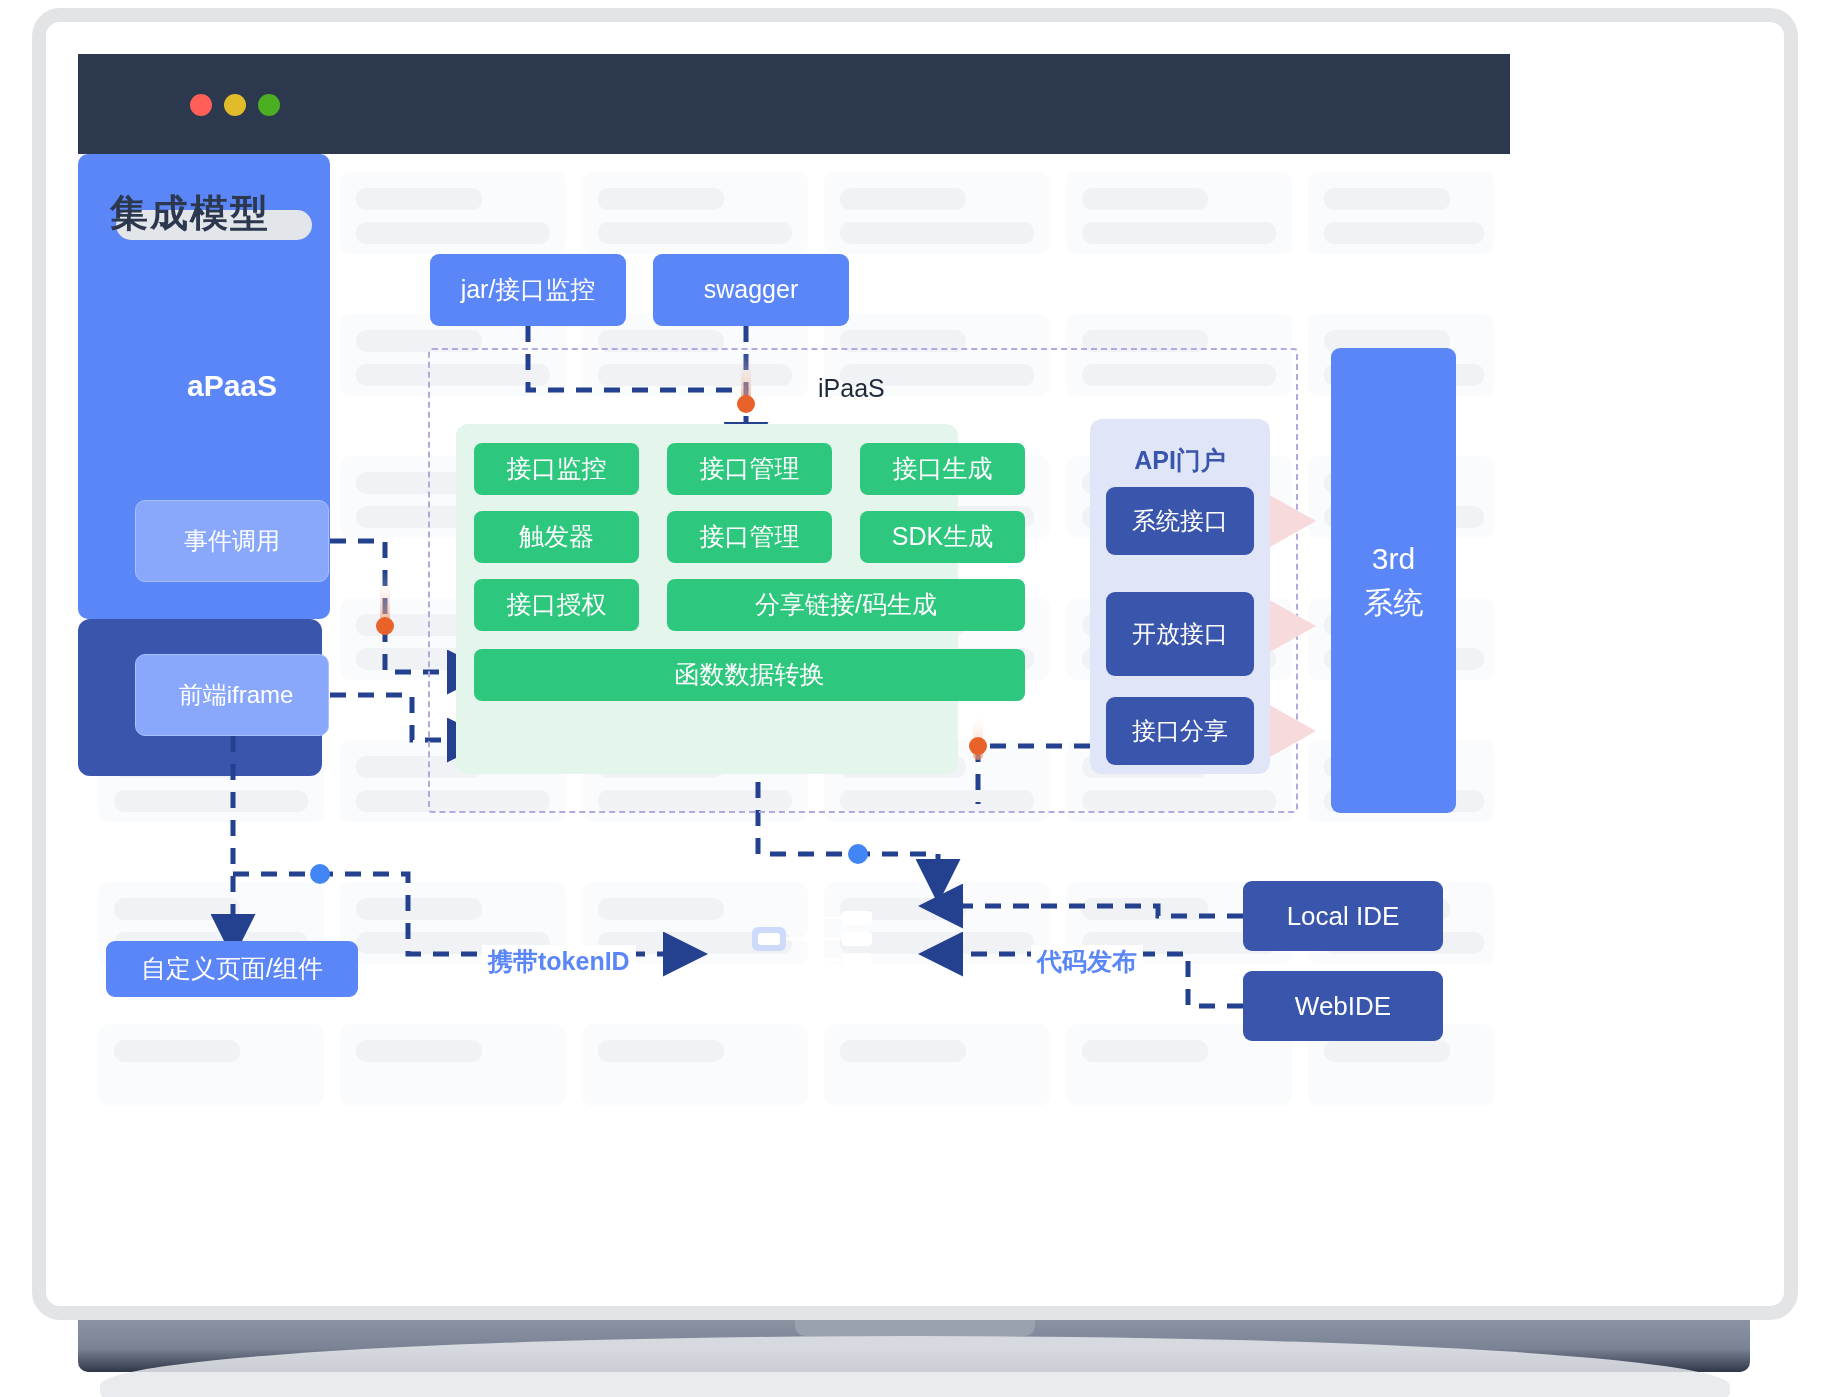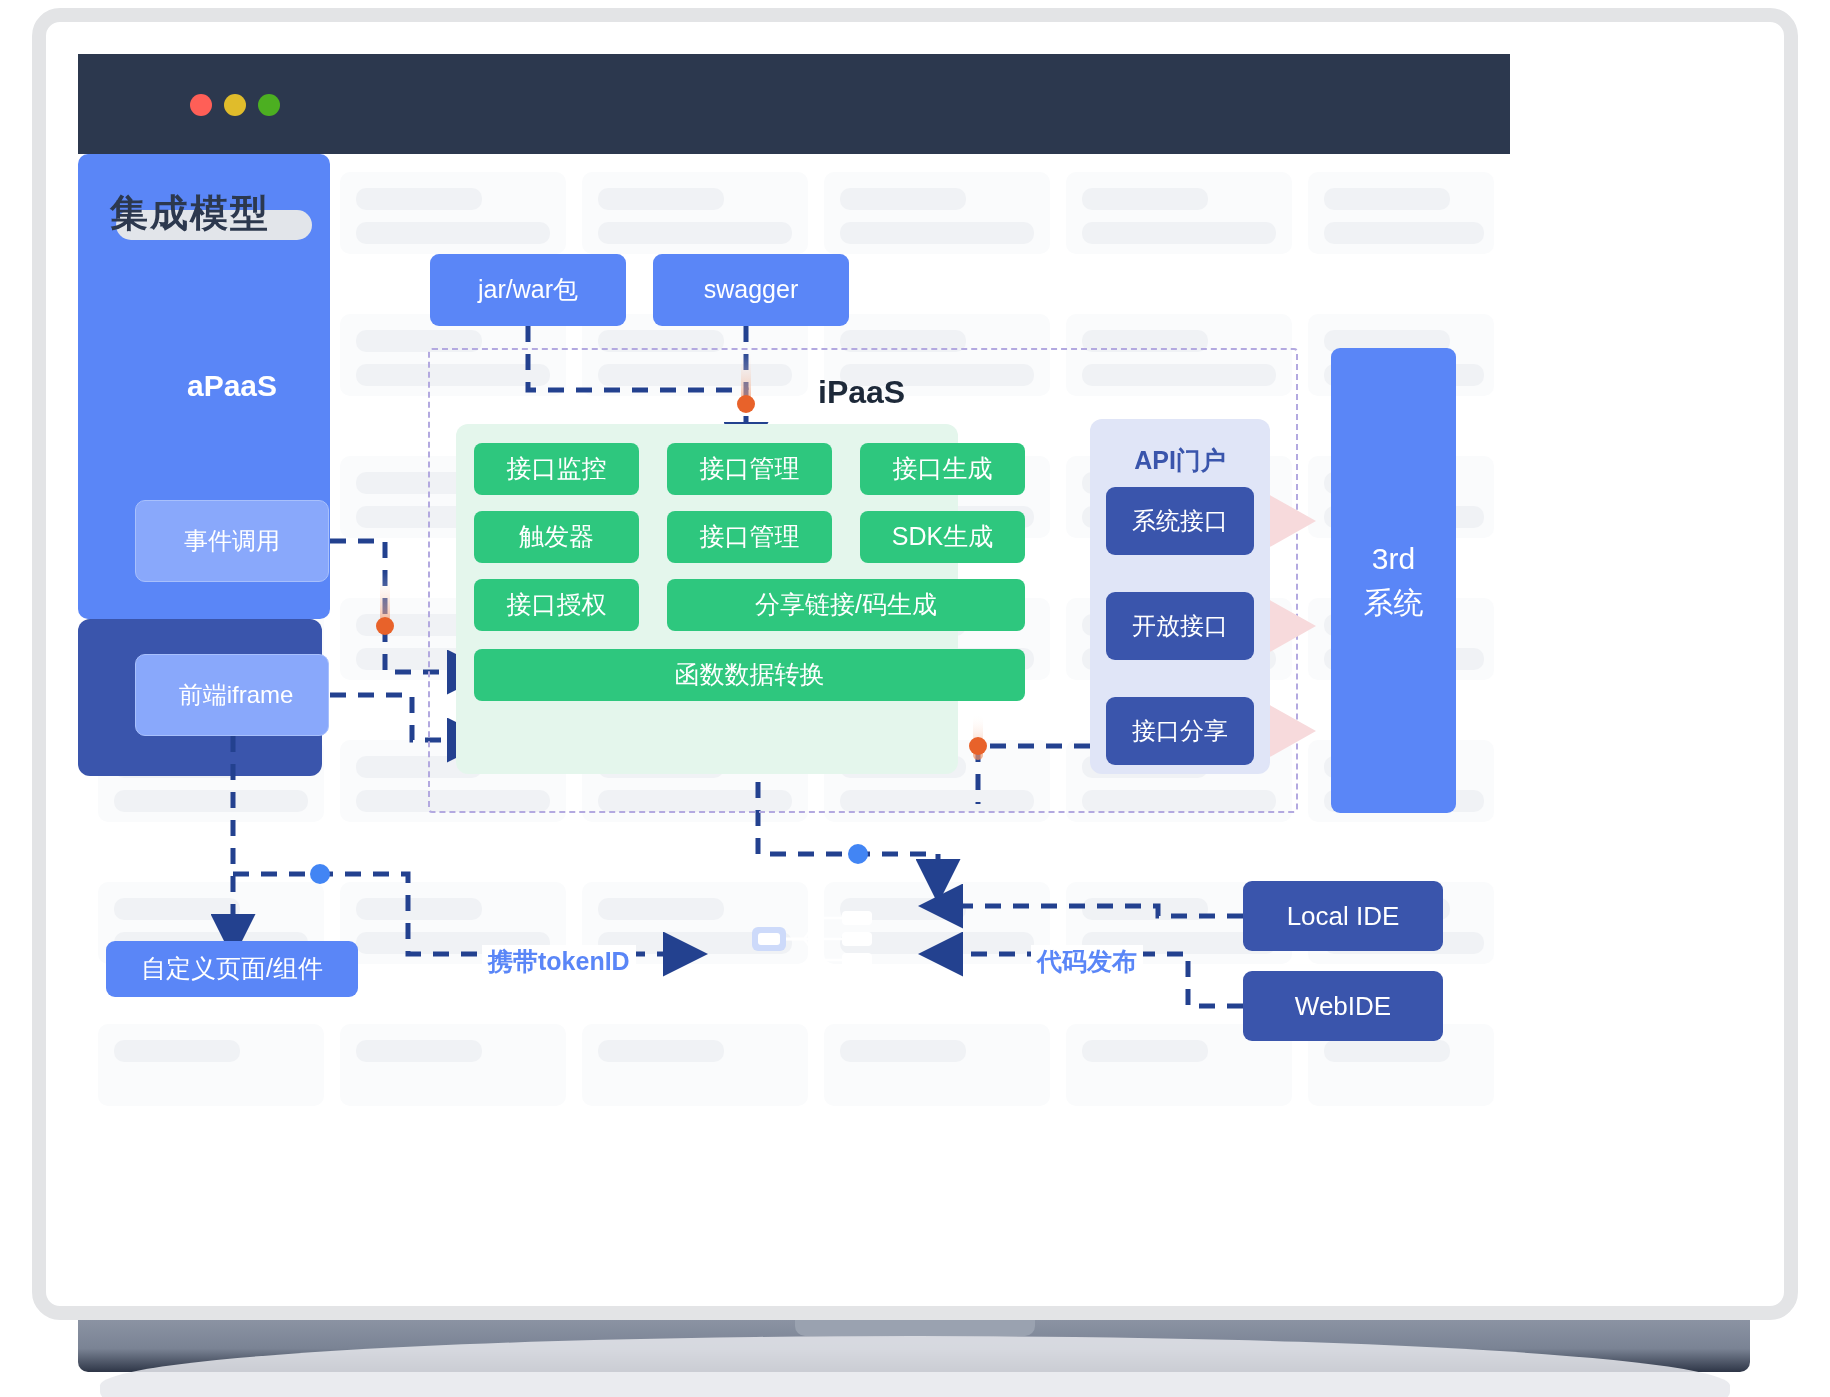--- a/index.html
+++ b/index.html
@@ -88,21 +88,21 @@
   #apaas-evt   { left: 57px; top: 346px;  width: 194px; height: 82px; font-size: 24px; border-radius: 10px; }
   #apaas-frame { left: 57px; top: 500px;  width: 194px; height: 82px; font-size: 24px; border-radius: 10px; padding-left: 8px; }
 
   
   #ipaas-zone {
     position: absolute; left: 350px; top: 194px; width: 870px; height: 465px;
     border: 2px dashed #b3a9e0; border-radius: 4px;
   }
   #ipaas-label {
     position: absolute; left: 740px; top: 220px;
-    font-size: 32px; font-weight: bold; color: #1d2939;
+    font-size: 25px; font-weight: normal; color: #1d2939;
   }
 
   
   #green-panel {
     position: absolute; left: 378px; top: 270px; width: 502px; height: 350px;
     background: #e4f6ec; border-radius: 12px;
   }
 
   
   #jarwar  { left: 352px; top: 100px; width: 196px; height: 72px; }
@@ -124,21 +124,21 @@
   
   #api-portal {
     position: absolute; left: 1012px; top: 265px; width: 180px; height: 355px;
     background: #e0e5f7; border-radius: 12px;
   }
   #api-portal-title {
     position: absolute; left: 1012px; top: 290px; width: 180px;
     text-align: center; font-size: 25px; font-weight: bold; color: #3a55ac;
   }
   #api-sys  { left: 1028px; top: 333px; width: 148px; height: 68px; font-size: 24px; }
-  #api-open { left: 1028px; top: 438px; width: 148px; height: 68px; font-size: 24px; }
+  #api-open { left: 1028px; top: 438px; width: 148px; height: 84px; font-size: 24px; }
   #api-shar { left: 1028px; top: 543px; width: 148px; height: 68px; font-size: 24px; }
 
   
   .pink-arrow { position: absolute; height: 54px; width: 150px; }
   .pink-arrow .shaft {
     position: absolute; left: 0; top: 13px; width: 104px; height: 28px; background: #f7dadc;
   }
   .pink-arrow .head {
     position: absolute; left: 100px; top: 0; width: 0; height: 0;
     border-top: 27px solid transparent; border-bottom: 27px solid transparent;
@@ -360,21 +360,21 @@
 
       <path d="M1012,592 L900,592 L900,650" fill="none" stroke="#23418f" stroke-width="5" stroke-dasharray="16 12"></path>
       <rect x="895" y="560" width="10" height="46" fill="url(#orangeFade)" rx="5"></rect>
       <circle cx="900" cy="592" r="9" fill="#e8622a"></circle>
 
       <path d="M1165,762 L1080,762 L1080,752 L870,752" fill="none" stroke="#23418f" stroke-width="5" stroke-dasharray="16 12" marker-end="url(#navyArrow)"></path>
 
       <path d="M1165,852 L1110,852 L1110,800 L870,800" fill="none" stroke="#23418f" stroke-width="5" stroke-dasharray="16 12" marker-end="url(#navyArrow)"></path>
     </svg>
 
-    <div class="box blue" id="jarwar">jar/war包</div>
+    <div class="box blue" id="jarwar">jar/接口监控</div>
     <div class="box blue" id="swagger">swagger</div>
 
     <div id="apaas"></div>
     <div id="apaas-title">aPaaS</div>
     <div class="box blue-soft" id="apaas-evt">事件调用</div>
     <div class="box blue-soft" id="apaas-frame">前端iframe</div>
 
     <div id="ipaas-zone"></div>
     <div id="ipaas-label">iPaaS</div>
     <div id="green-panel"></div>

